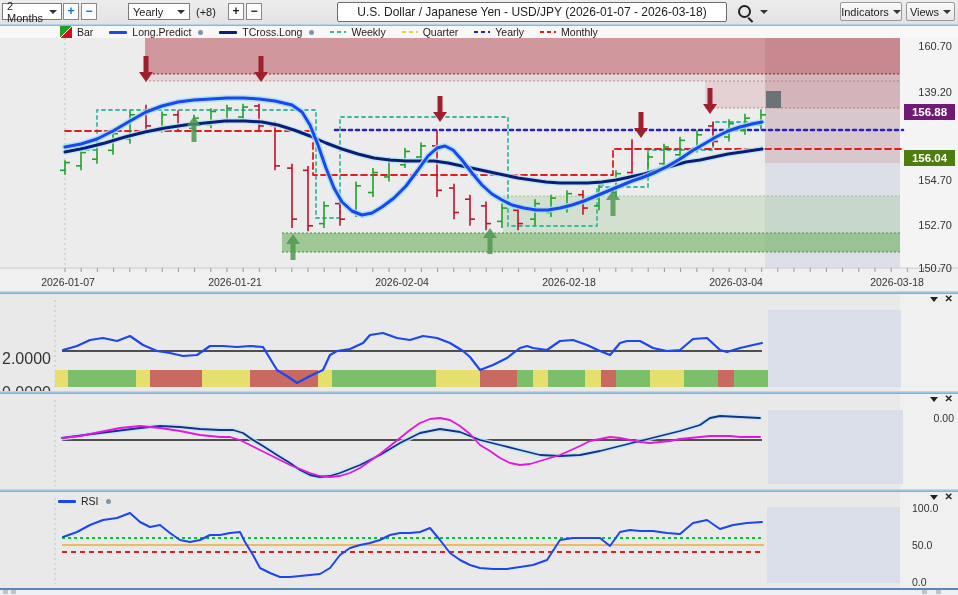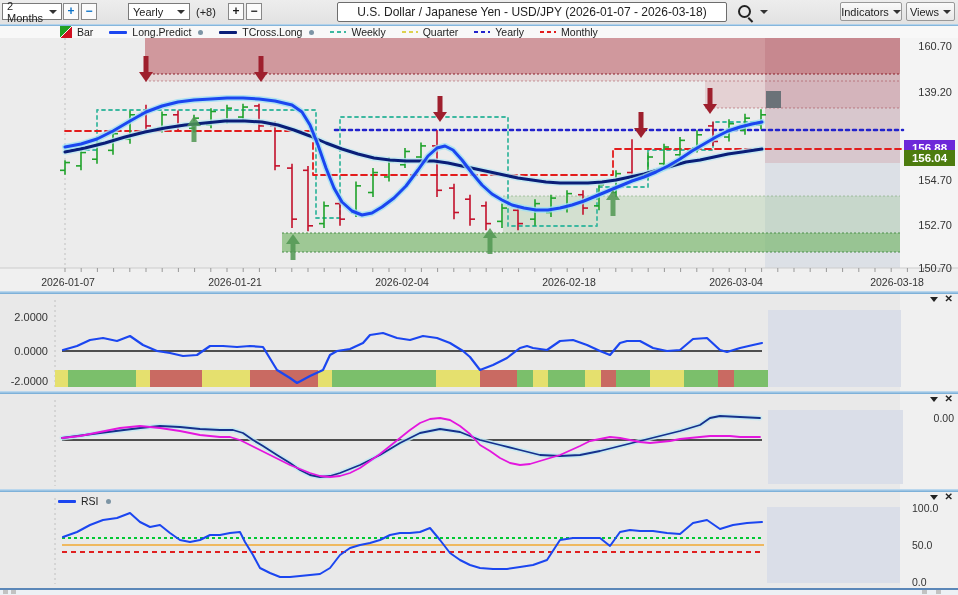--- a/index.html
+++ b/index.html
@@ -50,21 +50,21 @@
   .sw-max{width:13px;height:10px;display:inline-block;position:relative;}
   .sw-max::before{content:"";position:absolute;left:0;top:1px;width:8px;height:3px;background:#2aa52a;}
   .sw-max::after{content:"";position:absolute;left:4px;top:6px;width:8px;height:3px;background:#cc2020;}
   .dot{width:5px;height:5px;border-radius:50%;background:#7d95a5;display:inline-block;margin-left:2px;}
   
   .ylab{position:absolute;left:900px;width:52px;text-align:right;font-size:11px;color:#333;}
   .xlab{position:absolute;width:72px;text-align:center;font-size:10.5px;color:#333;top:276px;}
   .badge{position:absolute;left:904px;width:51px;height:16px;color:#fff;font-size:11.5px;
          font-weight:bold;text-align:center;line-height:16px;}
   .plab{position:absolute;font-size:10.5px;color:#333;}
-  .pylab{position:absolute;left:2px;width:46px;text-align:right;font-size:11px;color:#333;}
+  .pylab{position:absolute;left:2px;width:46px;text-align:right;font-size:16px;color:#333;margin-top:39px;}
   .rylab{position:absolute;left:912px;width:42px;text-align:left;font-size:10.5px;color:#333;}
   
   .pcaret{position:absolute;right:20px;width:0;height:0;border-left:4px solid transparent;
           border-right:4px solid transparent;border-top:5px solid #222;}
   .pclose{position:absolute;right:5px;font-size:10px;font-weight:bold;color:#222;line-height:10px;}
   svg{position:absolute;left:0;}
   
   .bottombar{position:absolute;left:0;top:588px;width:958px;height:7px;background:#edf1f5;
              border-top:2px solid #5b87b8;box-sizing:border-box;}
   .bsq{position:absolute;width:5px;height:4px;background:#c2c2c2;top:590px;}
@@ -426,21 +426,21 @@
       <i class="sw-dash d-mo"></i>
       <span>Monthly</span>
     </span>
   </div>
 
   <span class="ylab" style="top:40px">160.70</span>
   <span class="ylab" style="top:86px">139.20</span>
   <span class="ylab" style="top:174px">154.70</span>
   <span class="ylab" style="top:219px">152.70</span>
   <span class="ylab" style="top:262px">150.70</span>
-  <div class="badge" style="top: 140px; background: #6d28d9;">156.88</div>
+  <div class="badge" style="top: 104px; background: #701a75;">156.88</div>
   <div class="badge" style="top: 150px; background: #4d7c0f;">156.04</div>
 
   <span class="xlab" style="left:32px">2026-01-07</span>
   <span class="xlab" style="left:199px">2026-01-21</span>
   <span class="xlab" style="left:366px">2026-02-04</span>
   <span class="xlab" style="left:533px">2026-02-18</span>
   <span class="xlab" style="left:700px">2026-03-04</span>
   <span class="xlab" style="left:861px">2026-03-18</span>
 
   <div class="sep" style="top:291px"></div>

